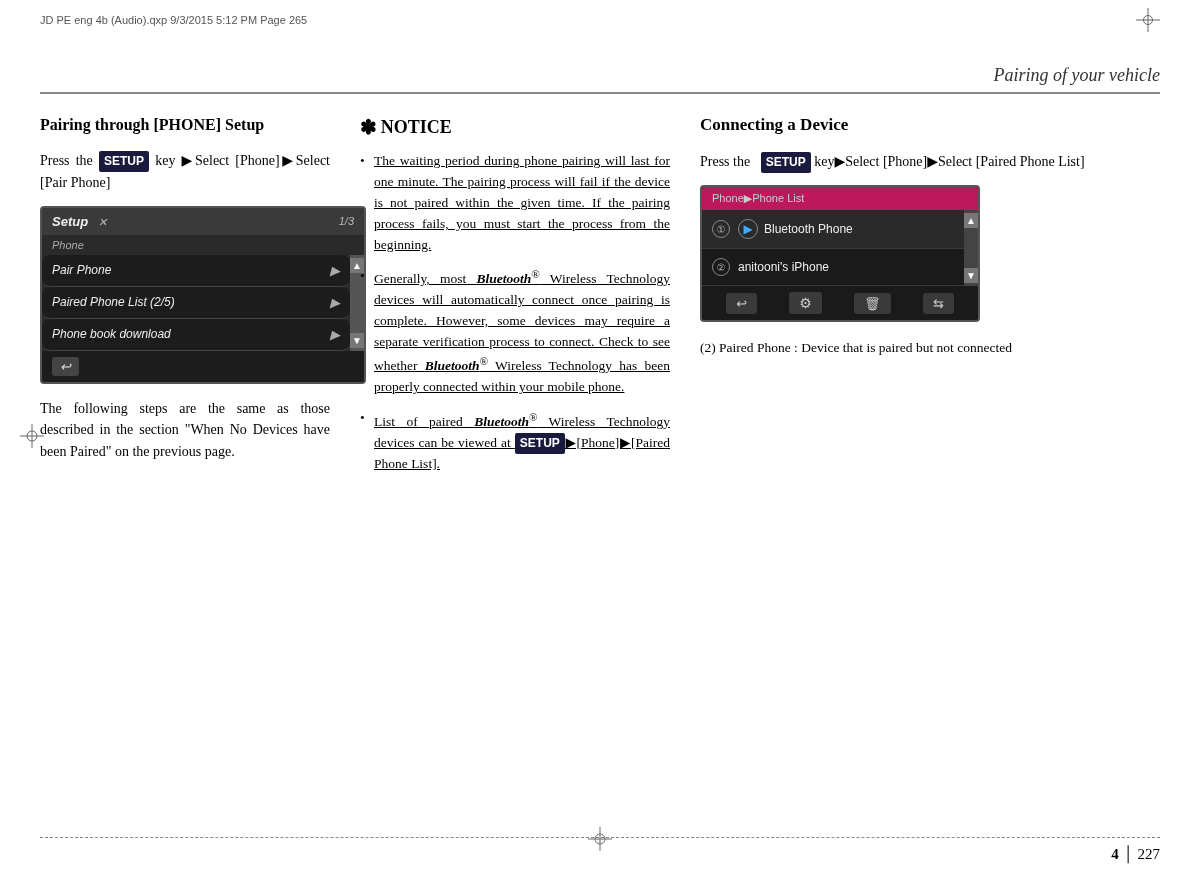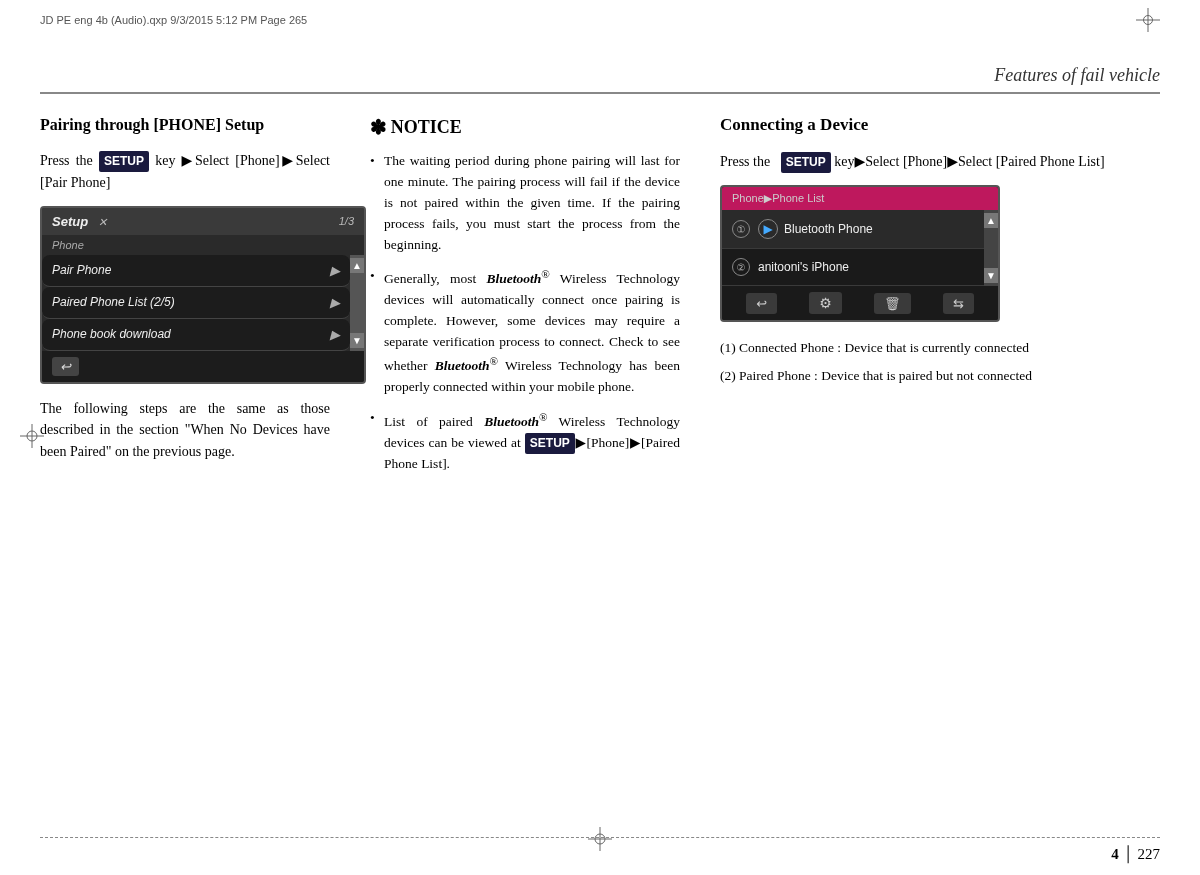--- a/index.html
+++ b/index.html
@@ -75,21 +75,21 @@
     }
 
     
     .main-content {
       position: absolute;
       top: 115px;
       left: 40px;
       right: 40px;
       bottom: 70px;
       display: flex;
-      gap: 10px;
+      gap: 0;
     }
 
     
     .col-left {
       width: 310px;
       flex-shrink: 0;
       padding-right: 20px;
     }
 
     
@@ -217,20 +217,21 @@
       list-style: none;
       padding: 0;
     }
     .bullet-list li {
       font-size: 13.5px;
       line-height: 1.55;
       text-align: justify;
       margin-bottom: 10px;
       padding-left: 14px;
       position: relative;
+      text-decoration: underline;
     }
     .bullet-list li::before {
       content: '•';
       position: absolute;
       left: 0;
       top: 0;
     }
 
     
     .connecting-title {
@@ -338,21 +339,21 @@
 <body>
 
 <div class="page-header">
   <span class="page-header-text">JD PE eng 4b (Audio).qxp  9/3/2015  5:12 PM  Page 265</span>
   <div class="crosshair">
     <div class="crosshair-circle"></div>
   </div>
 </div>
 
 <div class="section-header">
-  <span class="italic">Features of fail vehicle</span>
+  <span class="italic">Pairing of your vehicle</span>
 </div>
 
 <div class="main-content">
 
   <div class="col-left">
     <div class="section-title">
       <span>Pairing through [PHONE] Setup</span>
     </div>
 
     <div class="body-text">
@@ -455,23 +456,20 @@
       <div class="device-footer">
         <span class="footer-btn">↩</span>
         <span class="footer-btn" style="font-size:14px;">⚙</span>
         <span class="footer-btn">🗑</span>
         <span class="footer-btn" style="font-size:13px;">⇆</span>
       </div>
     </div>
 
     <div class="numbered-notes">
       <div class="numbered-note">
-        <span>(1) Connected Phone : Device that is currently connected</span>
-      </div>
-      <div class="numbered-note">
         <span>(2) Paired Phone : Device that is paired but not connected</span>
       </div>
     </div>
   </div>
 
 </div>
 
 <div class="page-footer">
   <div class="page-num">
     <span class="page-num-chapter">4</span>

